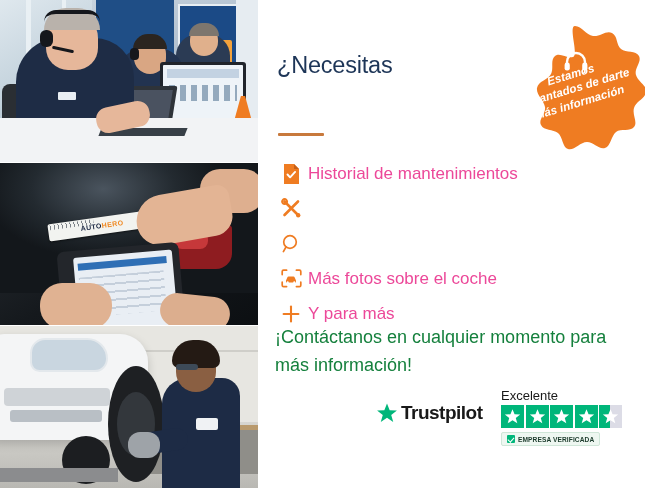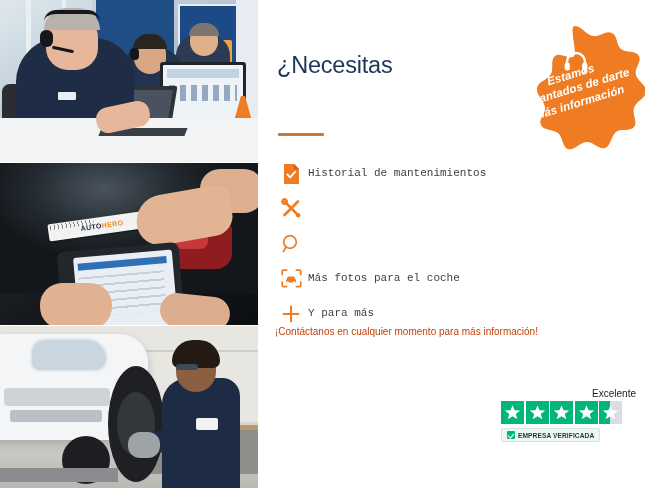--- a/index.html
+++ b/index.html
@@ -131,34 +131,34 @@
     position:absolute;left:12px;top:44px;width:116px;
     transform:rotate(-17deg);
     color:#fff;font-size:11.5px;font-weight:bold;line-height:1.26;
     text-align:center;font-style:italic;letter-spacing:.1px;
   }
 
   
   .list{position:absolute;left:16px;top:157px;width:340px;}
   .item{display:flex;align-items:center;height:33px;margin-bottom:2px;}
   .item .ic{width:34px;flex:0 0 34px;display:flex;align-items:center;justify-content:center;}
-  .item .tx{color:#404040;font-size:11px;line-height:1;font-family:Liberation Mono, monospace;}
-
-  
-  .para{position:absolute;left:17px;top:324px;width:356px;color:#c2410c;
-    font-size:10px;line-height:1.55;}
+  .item .tx{color:#ec4899;font-size:17px;line-height:1;}
+
+  
+  .para{position:absolute;left:17px;top:324px;width:356px;color:#15803d;
+    font-size:18px;line-height:1.55;}
   .para span{display:block;}
 
   
   .tp{position:absolute;left:118px;top:388px;width:260px;height:62px;}
   .tp .logo{position:absolute;left:0;top:14px;display:flex;align-items:center;gap:3px;}
   .tp .logo .lstar{width:22px;height:22px;}
   .tp .logo .lname{color:#191919;font-size:19px;font-weight:bold;letter-spacing:-.5px;}
   .tp .rating{position:absolute;left:125px;top:0;width:135px;}
-  .tp .exc{color:#191919;font-size:10px;text-align:right;margin-bottom:2px;}
+  .tp .exc{color:#191919;font-size:13px;text-align:left;margin-bottom:2px;}
   .tp .stars{display:flex;gap:1.5px;}
   .tp .sq{width:23px;height:23px;background:#00b67a;position:relative;}
   .tp .sq.half{background:linear-gradient(90deg,#00b67a 0 50%,#dcdce6 50% 100%);}
   .tp .sq svg{position:absolute;left:3px;top:3px;width:17px;height:17px;}
   .tp .verified{
     margin-top:4px;display:inline-flex;align-items:center;gap:3px;
     background:#eef7f1;border:1px solid #cfe6d8;border-radius:2px;
     padding:2px 5px;
   }
   .tp .verified .vck{width:8px;height:8px;background:#00b67a;border-radius:1px;position:relative;}
@@ -310,21 +310,21 @@
               <path d="M1.2 5.6V2.6c0-.8.6-1.4 1.4-1.4h3"></path>
               <path d="M19.8 5.6V2.6c0-.8-.6-1.4-1.4-1.4h-3"></path>
               <path d="M1.2 13.2v3c0 .8.6 1.4 1.4 1.4h3"></path>
               <path d="M19.8 13.2v3c0 .8-.6 1.4-1.4 1.4h-3"></path>
             </g>
             <path d="M5 11.4l1.3-3c.2-.5.7-.8 1.2-.8h5c.5 0 1 .3 1.2.8l1.3 3v2.2H5z" fill="#ef7c22"></path>
             <circle cx="6.7" cy="13.4" r="1.1" fill="#ffffff"></circle>
             <circle cx="13.3" cy="13.4" r="1.1" fill="#ffffff"></circle>
           </svg>
         </span>
-        <span class="tx">Más fotos para el coche</span>
+        <span class="tx">Más fotos sobre el coche</span>
       </div>
 
       <div class="item">
         <span class="ic">
           <svg width="20" height="20" viewBox="0 0 20 20">
             <g stroke="#ef7c22" stroke-width="2.1" stroke-linecap="round">
               <line x1="10" y1="2.6" x2="10" y2="17.4"></line>
               <line x1="2.6" y1="10" x2="17.4" y2="10"></line>
             </g>
           </svg>
@@ -332,20 +332,26 @@
         <span class="tx">Y para más</span>
       </div>
 
     </div>
 
     <div class="para">
       <span>¡Contáctanos en cualquier momento para más información!</span>
     </div>
 
     <div class="tp">
+      <div class="logo">
+        <svg class="lstar" viewBox="0 0 24 24">
+          <path fill="#00b67a" d="M12 1.6l2.9 7.3 7.9.3-6.2 4.9 2.2 7.6L12 17.3 5.2 21.7l2.2-7.6L1.2 9.2l7.9-.3z"></path>
+        </svg>
+        <span class="lname">Trustpilot</span>
+      </div>
       <div class="rating">
         <div class="exc">Excelente</div>
         <div class="stars">
           <span class="sq">
               <svg viewBox="0 0 24 24">
                 <path fill="#fff" d="M12 1.6l2.9 7.3 7.9.3-6.2 4.9 2.2 7.6L12 17.3 5.2 21.7l2.2-7.6L1.2 9.2l7.9-.3z"></path>
               </svg>
             </span>
           <span class="sq">
               <svg viewBox="0 0 24 24">

